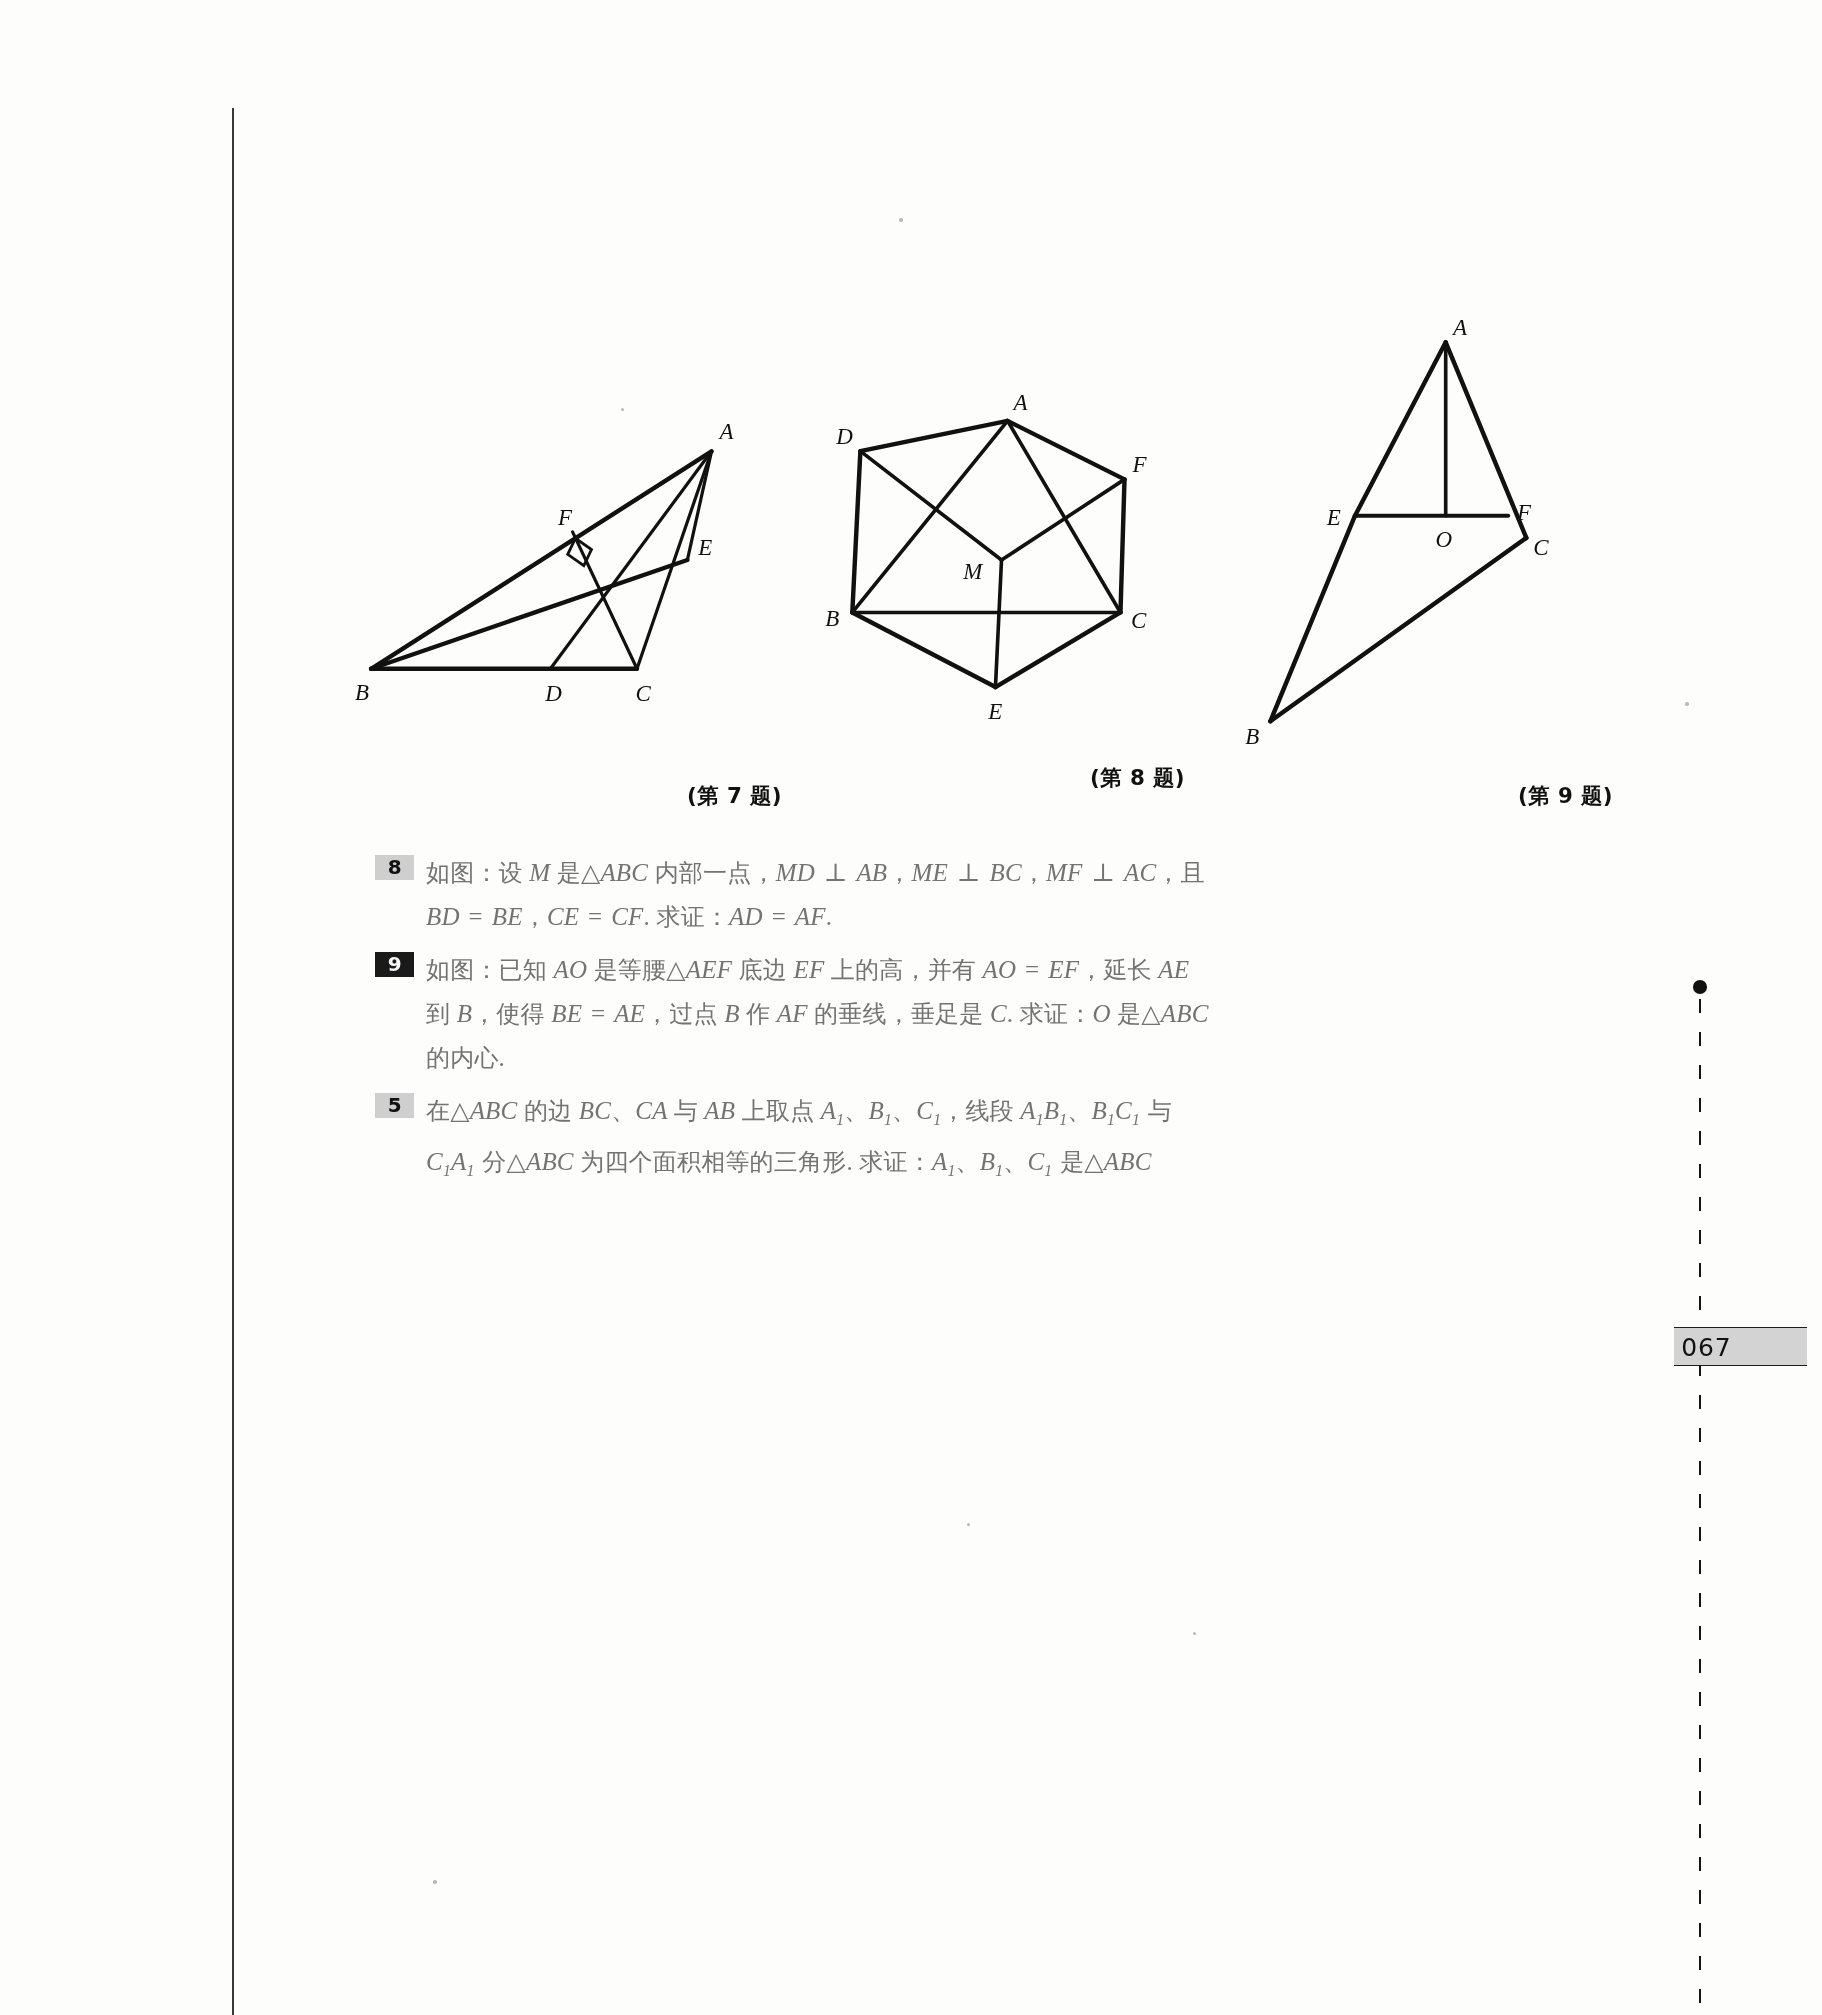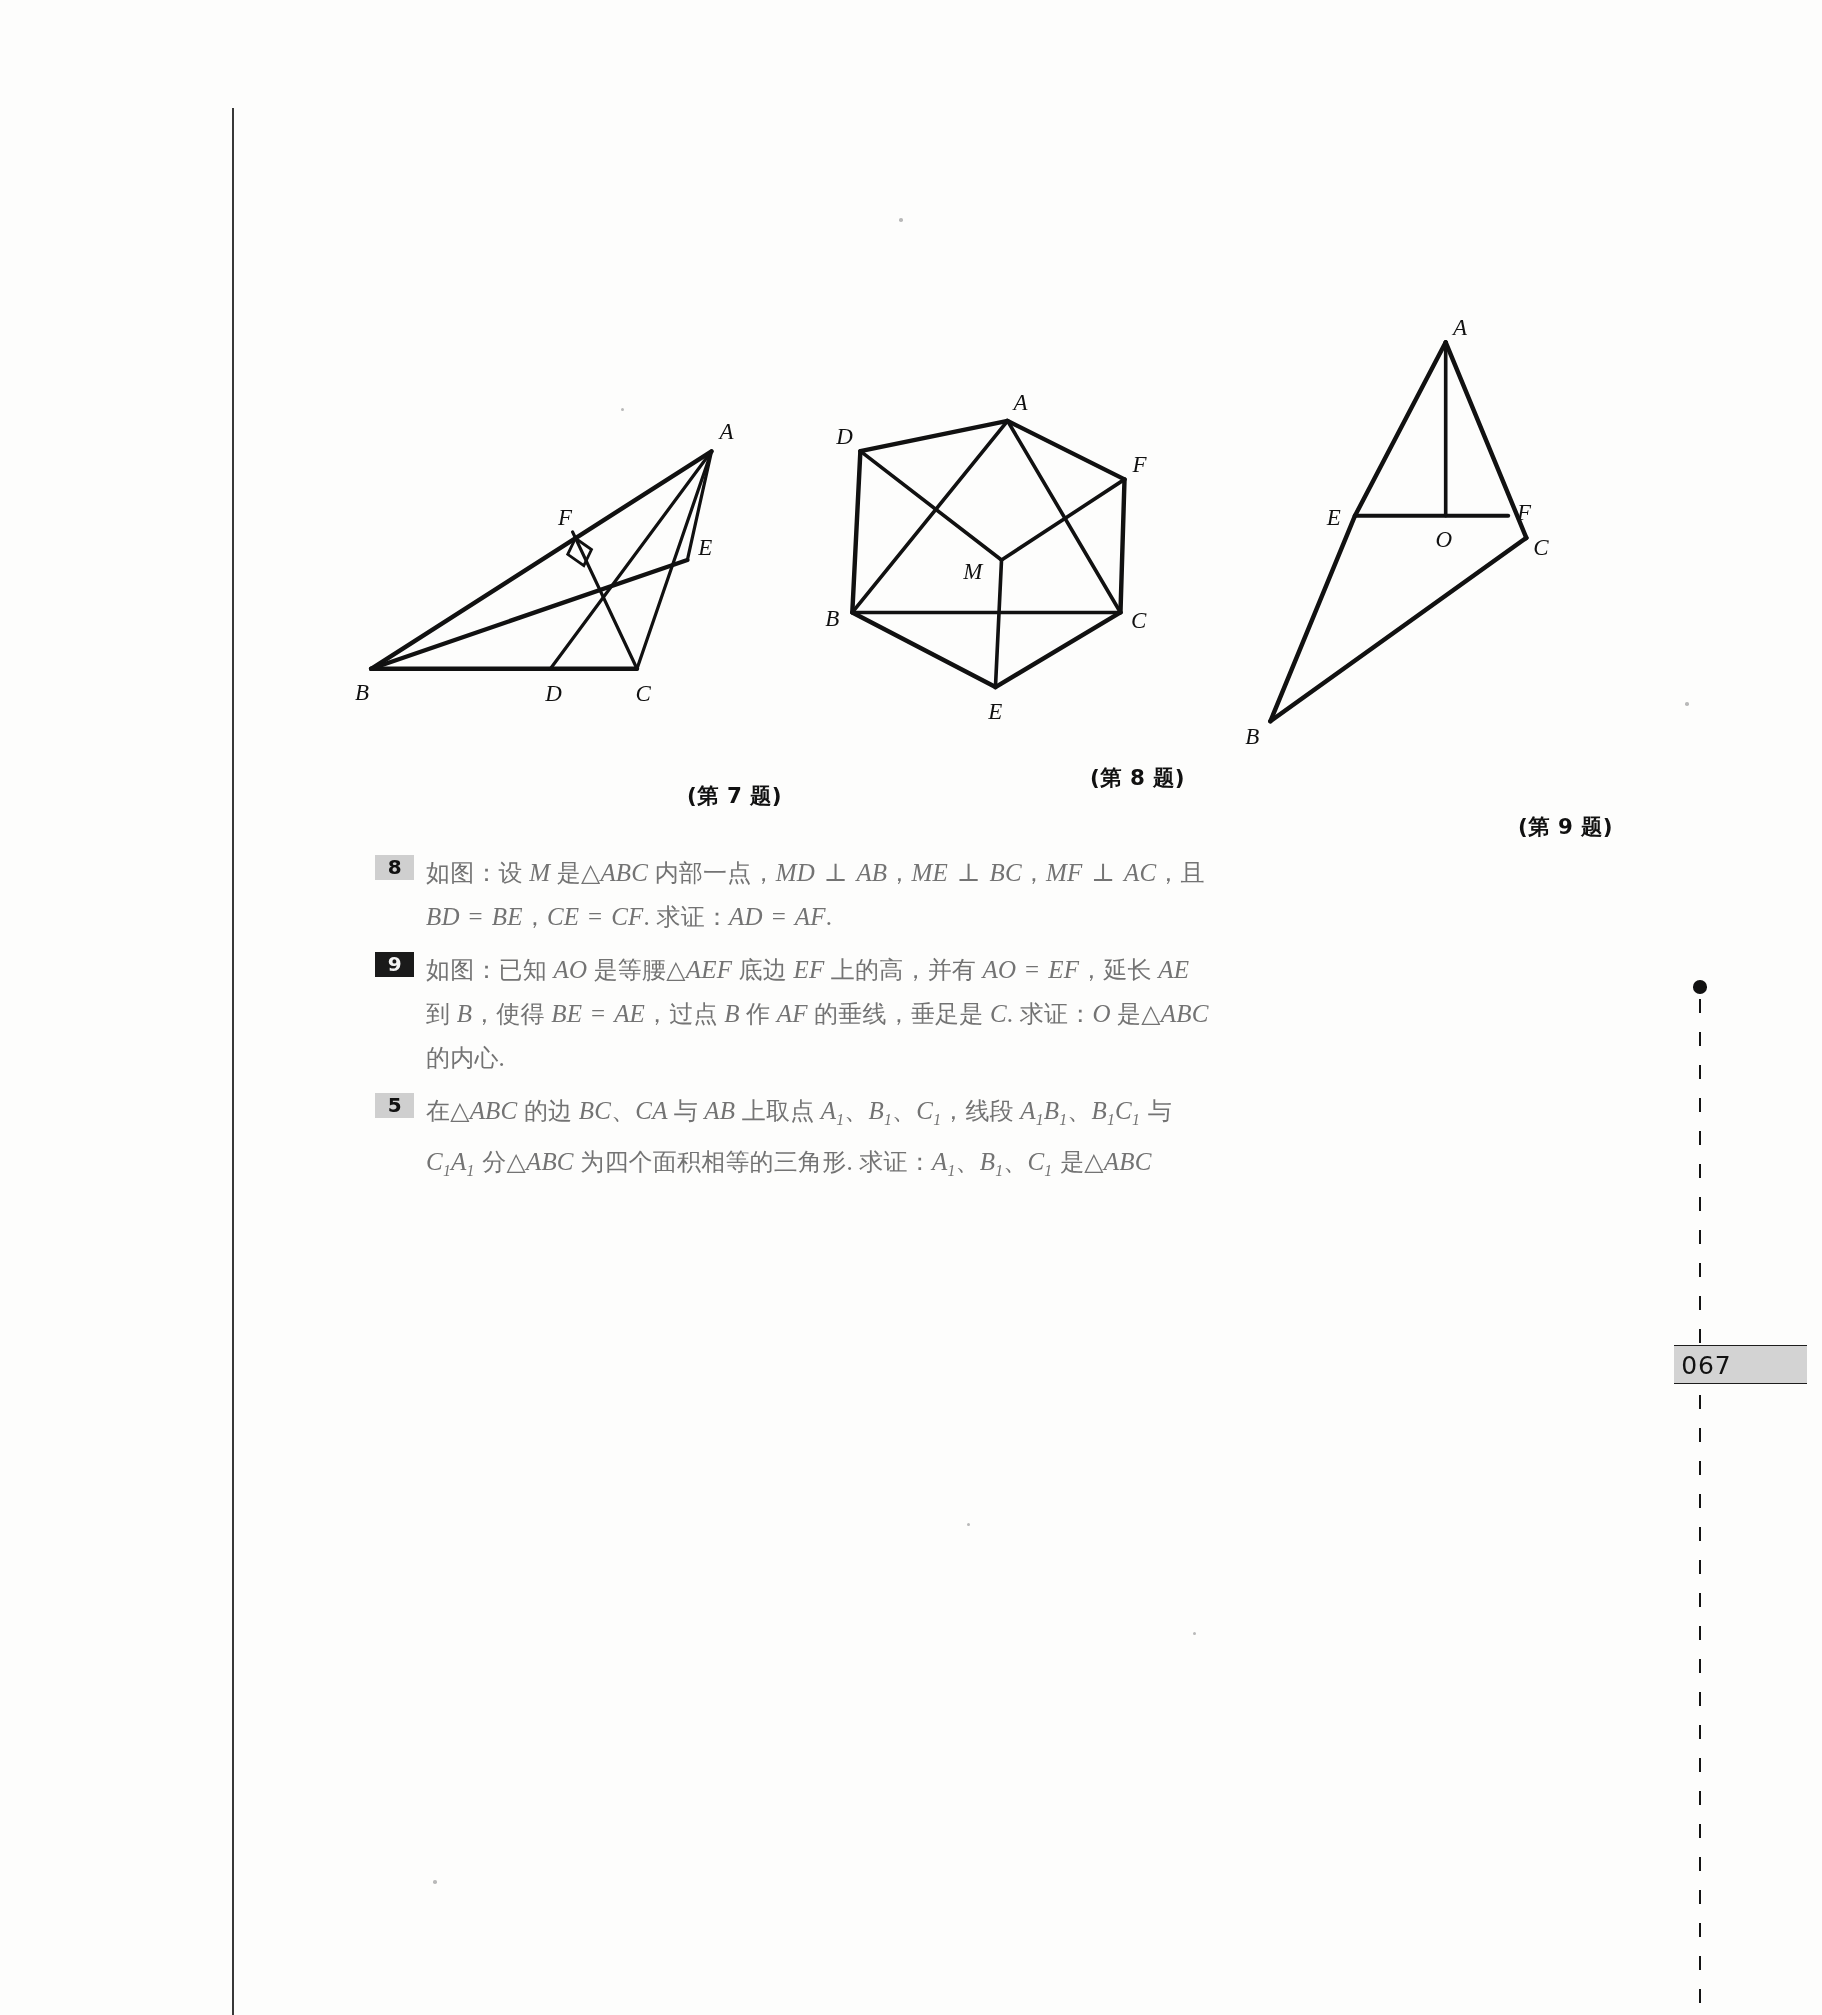--- a/index.html
+++ b/index.html
@@ -147,21 +147,20 @@
     background: #d3d3d3;
     border-top: 1.6px solid #1d1d1d;
     border-bottom: 1.6px solid #1d1d1d;
     font-family: "DejaVu Sans", sans-serif;
     font-size: 25px;
     line-height: 39px;
     color: #111;
     padding-left: 7.3px;
     box-sizing: border-box;
     letter-spacing: 0.8px;
-    margin-top: 18px;
   }
 </style>
 </head>
 <body>
 
 <div class="page">
 
   <div class="scan-edge-line"></div>
   <div class="scan-speck" style="left:899px;top:218px;width:3.6px;height:3.6px;"></div>
   <div class="scan-speck" style="left:621px;top:408px;width:3.2px;height:3.2px;"></div>
@@ -238,21 +237,21 @@
           <path d="M320 490 L700 490" stroke-width="10"></path>
           <path d="M545 60 L545 490" stroke-width="9"></path>
         </g>
         <text class="vlabel" x="563" y="42">A</text>
         <text class="vlabel" x="250" y="512">E</text>
         <text class="vlabel" x="722" y="500">F</text>
         <text class="vlabel" x="762" y="588">C</text>
         <text class="vlabel" x="520" y="568">O</text>
         <text class="vlabel" x="48" y="1056">B</text>
       </svg>
-      <div class="fig-caption" style="top:463px;margin-top:31px;">(第 9 题)</div>
+      <div class="fig-caption" style="top:463px;">(第 9 题)</div>
     </div>
 
   </div>
 
   <div class="problems" id="problem-list">
       <div class="prob">
         <div class="badge light">8</div>
         <div class="prob-body">
           <div class="line"><span class="han">如图</span><span class="han">：</span><span class="han">设</span><span class="mi"> M </span><span class="han">是</span><span class="mu">△</span><span class="mi">ABC </span><span class="han">内部一点</span><span class="han">，</span><span class="mi">MD</span><span class="op"> ⊥ </span><span class="mi">AB</span><span class="han">，</span><span class="mi">ME</span><span class="op"> ⊥ </span><span class="mi">BC</span><span class="han">，</span><span class="mi">MF</span><span class="op"> ⊥ </span><span class="mi">AC</span><span class="han">，</span><span class="han">且</span></div>
           <div class="line"><span class="mi">BD</span><span class="op"> = </span><span class="mi">BE</span><span class="han">，</span><span class="mi">CE</span><span class="op"> = </span><span class="mi">CF</span><span class="mu">. </span><span class="han">求证</span><span class="han">：</span><span class="mi">AD</span><span class="op"> = </span><span class="mi">AF</span><span class="mu">.</span></div>

